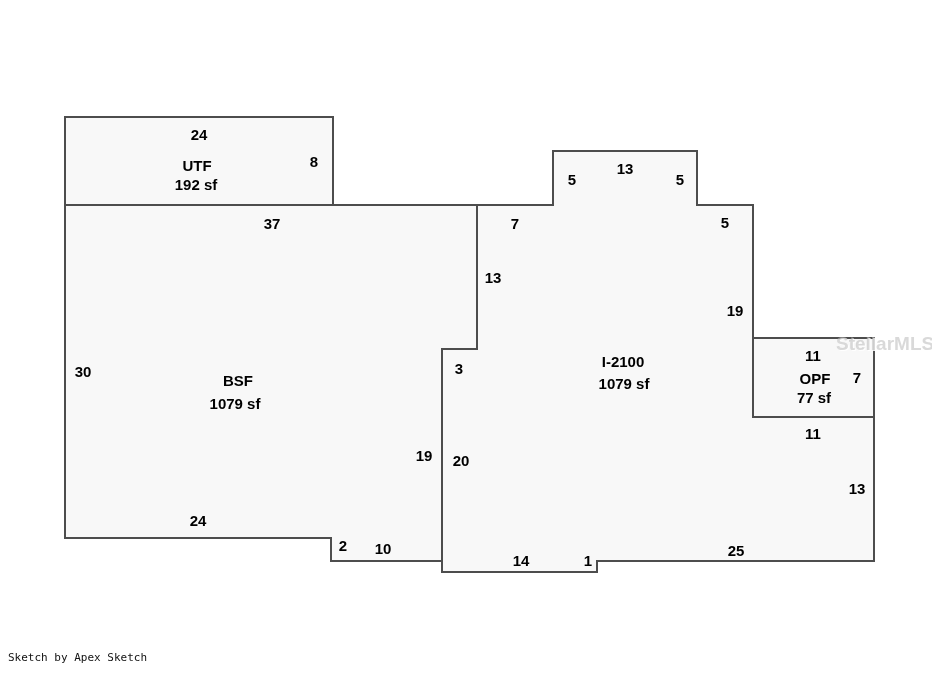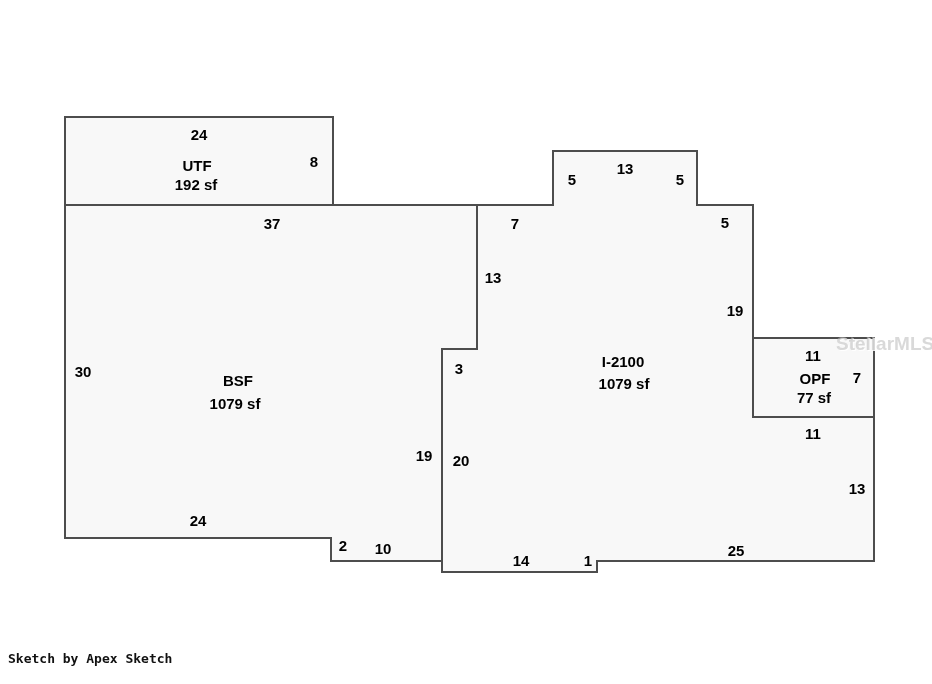--- a/index.html
+++ b/index.html
@@ -43,24 +43,23 @@
     color: rgba(185, 185, 185, 0.55);
     text-shadow: 1px 1px 0 rgba(255,255,255,0.9);
     white-space: nowrap;
     user-select: none;
   }
   .footer-credit {
     position: absolute;
     left: 8px;
     top: 651px;
     font-family: "DejaVu Sans Mono", monospace;
-    font-size: 13px;
+    font-size: 11px;
     color: #111111;
     white-space: nowrap;
-    font-weight: bold;
   }
 </style>
 </head>
 <body>
 
 <div id="stage">
   <svg id="plan-svg" width="932" height="684" viewBox="0 0 932 684" xmlns="http://www.w3.org/2000/svg">
       <polygon points="65,117 333,117 333,205 65,205" fill="#f8f8f8" stroke="#4d4d4d" stroke-width="2" stroke-linejoin="miter"></polygon>
       <polygon points="65,205 477,205 477,349 442,349 442,561 331,561 331,538 65,538" fill="#f8f8f8" stroke="#4d4d4d" stroke-width="2" stroke-linejoin="miter"></polygon>
       <polygon points="477,205 553,205 553,151 697,151 697,205 753,205 753,417 874,417 874,561 597,561 597,572 442,572 442,349 477,349" fill="#f8f8f8" stroke="#4d4d4d" stroke-width="2" stroke-linejoin="miter"></polygon>

